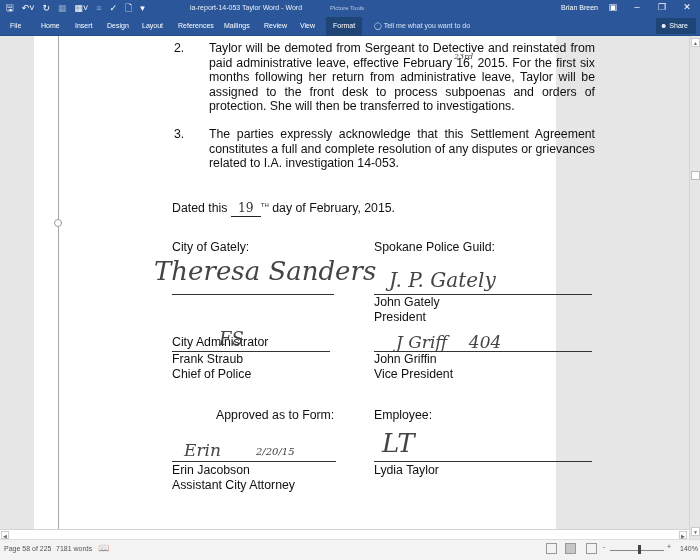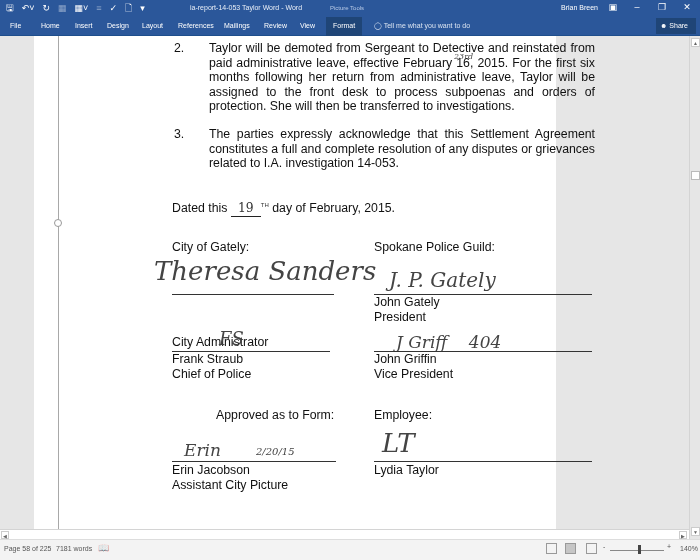--- a/index.html
+++ b/index.html
@@ -126,21 +126,21 @@
     <div class="text" style="left:340px; top:316px;">John Griffin</div>
     <div class="text" style="left:340px; top:331px;">Vice President</div>
 
     <div class="text" style="left:138px; top:372px;margin-left:44px;">Approved as to Form:</div>
     <div class="text" style="left:340px; top:372px;">Employee:</div>
 
     <div class="hand" style="left:150px; top:404px; font-size:17px;">Erin</div>
     <div class="hand" style="left:222px; top:410px; font-size:10px;">2/20/15</div>
     <div class="sig-line" style="left:138px; top:425px; width:164px;"></div>
     <div class="text" style="left:138px; top:427px;">Erin Jacobson</div>
-    <div class="text" style="left:138px; top:442px;">Assistant City Picture</div>
+    <div class="text" style="left:138px; top:442px;">Assistant City Attorney</div>
 
     <div class="hand" style="left:348px; top:392px; font-size:26px;">LT</div>
     <div class="sig-line" style="left:340px; top:425px; width:218px;"></div>
     <div class="text" style="left:340px; top:427px;">Lydia Taylor</div>
   </div>
 </div>
 
 <div class="vscroll">
   <div class="arrow" style="top:2px;">▲</div>
   <div class="thumb"></div>

